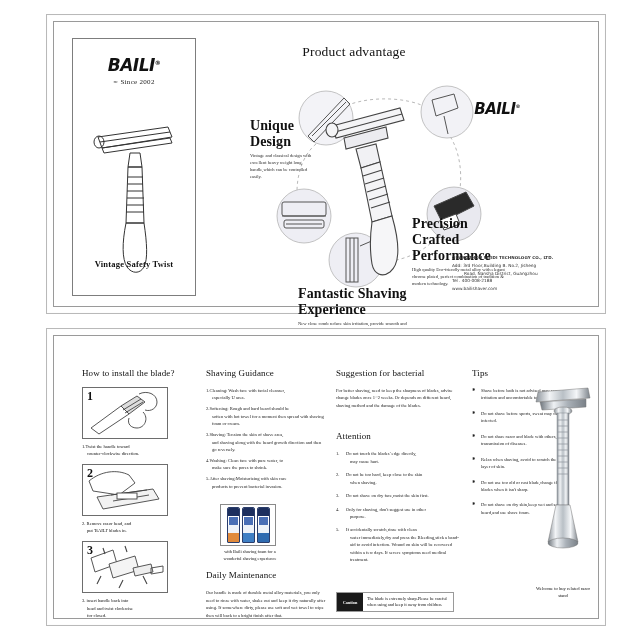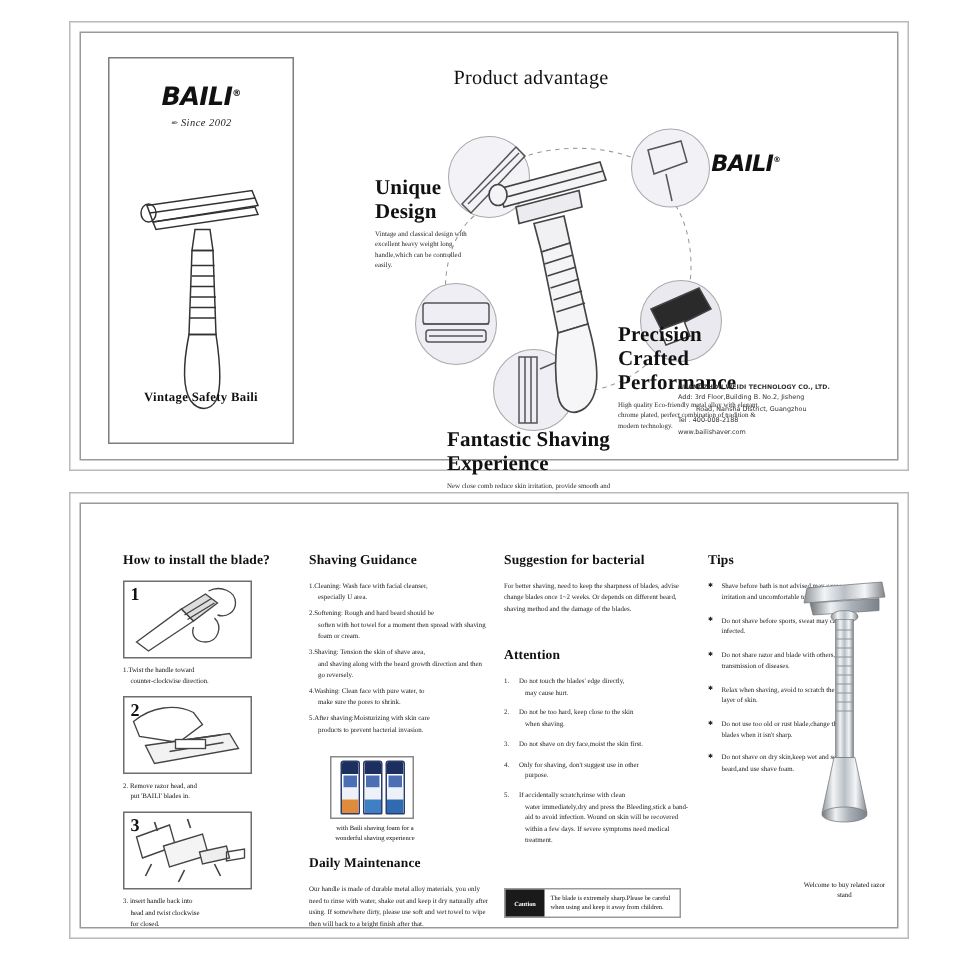--- a/index.html
+++ b/index.html
@@ -36,21 +36,21 @@
   .logo-baili {
     font-family: "DejaVu Sans", sans-serif;
     font-weight: 700; font-style: italic;
     letter-spacing: -0.5px;
     color: #111;
   }
   .hero-logo { position:absolute; top:16px; left:0; width:100%; text-align:center; }
   .hero-logo .logo-baili { font-size: 17px; }
   .hero-logo .tm { font-size: 6px; vertical-align: super; font-style: normal; }
   .hero-since {
-    margin-top: 3px; font-size: 7px; font-style: italic;
+    margin-top: 3px; font-size: 7px; 
     font-family: "Liberation Serif", serif; color:#222; letter-spacing:.3px;
   }
   .hero-since::before { content: "\2712  "; font-size:6px; opacity:.6;}
   .hero-caption {
     position: absolute; bottom: 26px; left: 0; width: 100%;
     text-align: center; font-size: 8.5px; font-weight: 700;
     font-family: "Liberation Serif", serif; letter-spacing: .2px;
   }
   .hero-art { position:absolute; left:50%; top:68px; transform:translateX(-50%); }
 
@@ -83,21 +83,21 @@
 
   #feat-unique    { left: 196px; top: 96px;  width: 62px; }
   #feat-safety    { left: 196px; top: 196px; width: 66px; }
   #feat-fantastic { left: 244px; top: 264px; width: 110px; text-align:left;}
   #feat-patent    { left: 388px; top: 98px;  width: 72px; }
   #feat-precision { left: 358px; top: 194px; width: 104px; }
 
   
   .col { position: absolute; top: 32px; }
   .col h3 {
-    font-size: 9px; font-weight: 700; margin-bottom: 9px; letter-spacing:.1px;
+    font-size: 9px; font-weight: 400; margin-bottom: 9px; letter-spacing:.1px;
   }
   .col p, .col li { font-size: 4.6px; line-height: 1.62; color:#222; }
 
   #col-install { left: 28px;  width: 122px; }
   #col-guide   { left: 152px; width: 120px; }
   #col-suggest { left: 282px; width: 126px; }
   #col-tips    { left: 418px; width: 122px; }
 
   .step { margin-bottom: 7px; }
   .step-box {
@@ -175,21 +175,21 @@
             <path d="M20 35 L90 25"></path>
             <path d="M22 41 L90 31 L92 36 L24 46 Z"></path>
             <ellipse cx="19" cy="35" rx="5" ry="6"></ellipse>
             <path d="M50 46 L60 46 L62 60 L48 60 Z"></path>
             <path d="M48 60 L62 60 L64 116 L46 116 Z"></path>
             <path d="M48 70 L63 70 M48 77 L63 77 M47 84 L63 84 M47 91 L64 91 M47 98 L64 98 M46 105 L64 105"></path>
             <path d="M46 116 C42 136 42 152 47 160 C52 167 60 167 64 160 C68 152 67 136 64 116 Z"></path>
           </g>
         </svg>
 
-        <div class="hero-caption">Vintage Safety Baili</div>
+        <div class="hero-caption">Vintage Safety Twist</div>
       </div>
 
       <div class="top-title">Product advantage</div>
 
       <svg style="position:absolute;left:150px;top:42px;" width="350" height="240" viewBox="0 0 350 240">
 
         <g fill="none" stroke="#999" stroke-width=".7" stroke-dasharray="3 3">
           <path d="M120 60 C135 30 205 28 230 48"></path>
           <path d="M112 80 C88 100 86 150 110 178"></path>
           <path d="M243 68 C262 92 262 140 238 168"></path>

